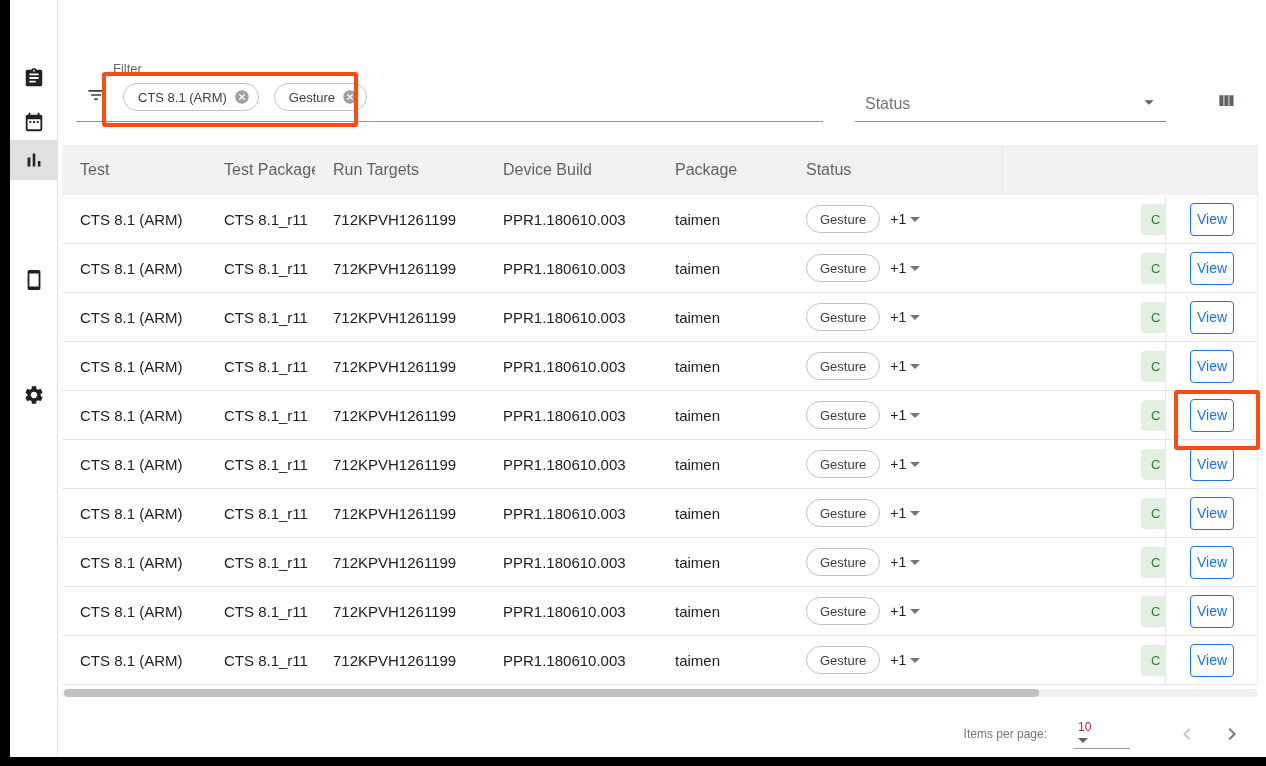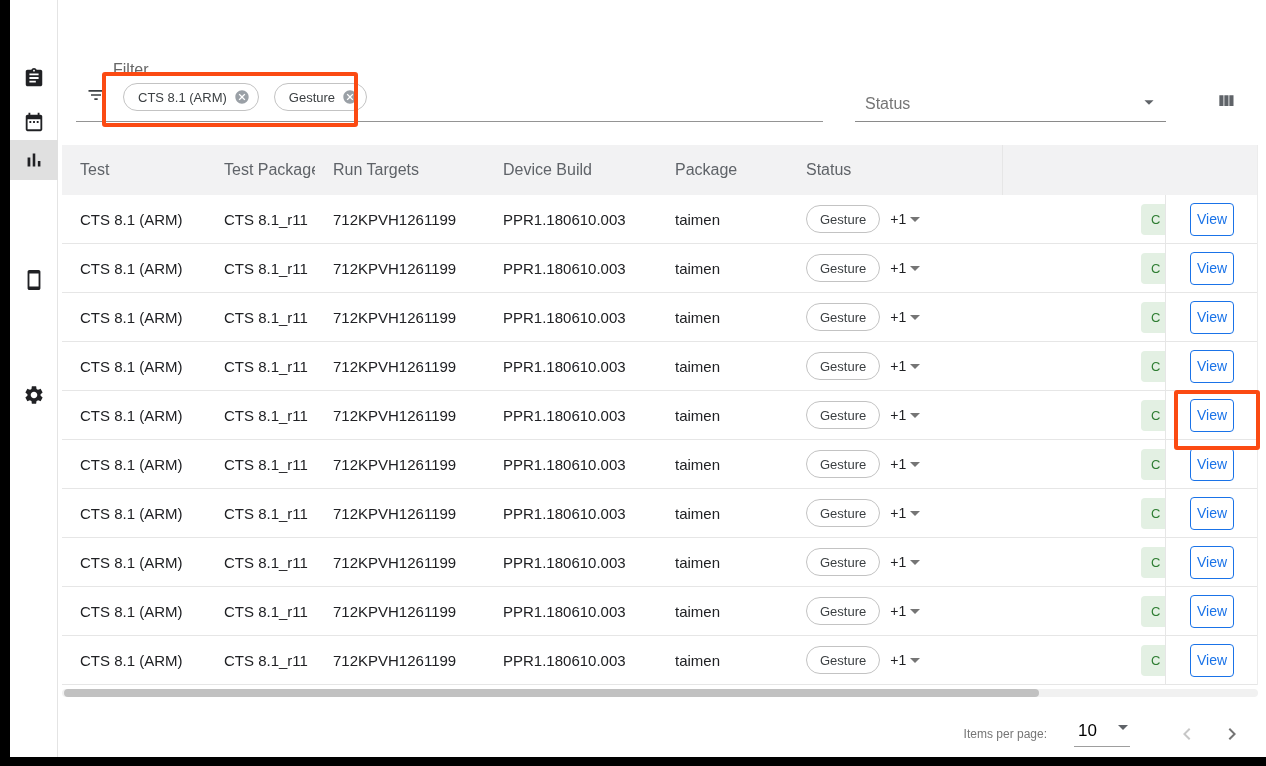--- a/index.html
+++ b/index.html
@@ -18,21 +18,21 @@
 
   
   .main { position:absolute; left:58px; top:0; width:1208px; height:757px; background:#fff; }
   .topbar { height:57px; border-bottom:1px solid #e9e9e9; display:flex; align-items:center; padding-left:18px; }
   .page-title { font-size:20px; color:#202124; }
 
   
   .filter-row { position:absolute; top:57px; left:0; width:100%; height:88px; }
   .funnel { position:absolute; left:28px; top:28px; cursor:pointer; }
   .funnel svg { fill:#3c4043; }
-  .filter-label { position:absolute; left:55px; top:4px; font-size:16px; color:#666; }
+  .filter-label { position:absolute; left:55px; top:4px; font-size:13px; color:#666; }
   .chips { position:absolute; left:65px; top:26px; display:flex; gap:15px; }
   .chip { display:inline-flex; align-items:center; height:28px; padding:0 8px 0 14px; border:1px solid #c3c3c3; border-radius:15px; font-size:13px; color:#3c4043; background:#fff; cursor:pointer; white-space:nowrap; }
   .chip .x { margin-left:7px; display:flex; cursor:pointer; }
   .chip .x svg { fill:#9aa0a6; }
   .filter-underline { position:absolute; left:18px; top:64px; width:747px; border-bottom:1px solid #949494; }
   .status-field { position:absolute; left:797px; top:0; width:311px; height:65px; border-bottom:1px solid #8a8a8a; display:flex; align-items:flex-end; justify-content:space-between; padding:0 6px 8px 10px; cursor:pointer; }
   .status-placeholder { font-size:16px; color:#757575; }
   .status-field svg { fill:#5f6368; }
   .columns-btn { position:absolute; left:1158px; top:34px; cursor:pointer; }
   .columns-btn svg { fill:#5f6368; }
@@ -54,21 +54,21 @@
   .view-btn { width:44px; height:33px; background:#fff; border:1px solid var(--accent,#1a73e8); border-radius:4px; color:var(--accent,#1a73e8); font-size:14px; font-family:inherit; cursor:pointer; }
   .cell-actions.annotated::after { content:""; position:absolute; left:8px; top:-1px; width:78px; height:52px; border:4px solid var(--annotation,#fb4a12); border-radius:3px; pointer-events:none; z-index:40; }
 
   
   .hscroll { position:absolute; left:4px; top:689px; width:1196px; height:8px; background:#f1f1f1; border-radius:4px; }
   .hscroll .thumb { position:absolute; left:2px; top:0; width:975px; height:8px; background:#c1c1c1; border-radius:4px; cursor:pointer; }
 
   
   .pagination { position:absolute; top:716px; right:20px; display:flex; align-items:center; height:36px;gap:17px; }
   .ipp-label { font-size:12px; color:#757575; }
-  .ipp-select { display:flex; align-items:flex-start; justify-content:space-between; width:56px; margin-left:10px; margin-right:26px; border-bottom:1px solid #9e9e9e; padding:0 2px 5px 4px; font-size:17px; color:#000000; cursor:pointer; }
+  .ipp-select { display:flex; align-items:flex-start; justify-content:space-between; width:56px; margin-left:10px; margin-right:26px; border-bottom:1px solid #9e9e9e; padding:0 2px 5px 4px; font-size:12px; color:#be185d; cursor:pointer;flex-direction:column; }
   .ipp-select .caret { margin-top:4px; width:0; height:0; border-left:5px solid transparent; border-right:5px solid transparent; border-top:5px solid #5f6368; }
   .page-btn { width:28px; height:28px; display:flex; align-items:center; justify-content:center; cursor:pointer; }
   .page-btn svg { fill:#757575; }
   .page-btn.disabled svg { fill:#c7c7c7; }
 
   
   .annotation { position:absolute; border:4px solid var(--annotation,#fb4a12); border-radius:3px; pointer-events:none; z-index:50; }
   .ann-filter { left:102px; top:72px; width:256px; height:55px; }
 </style>
 </head>

